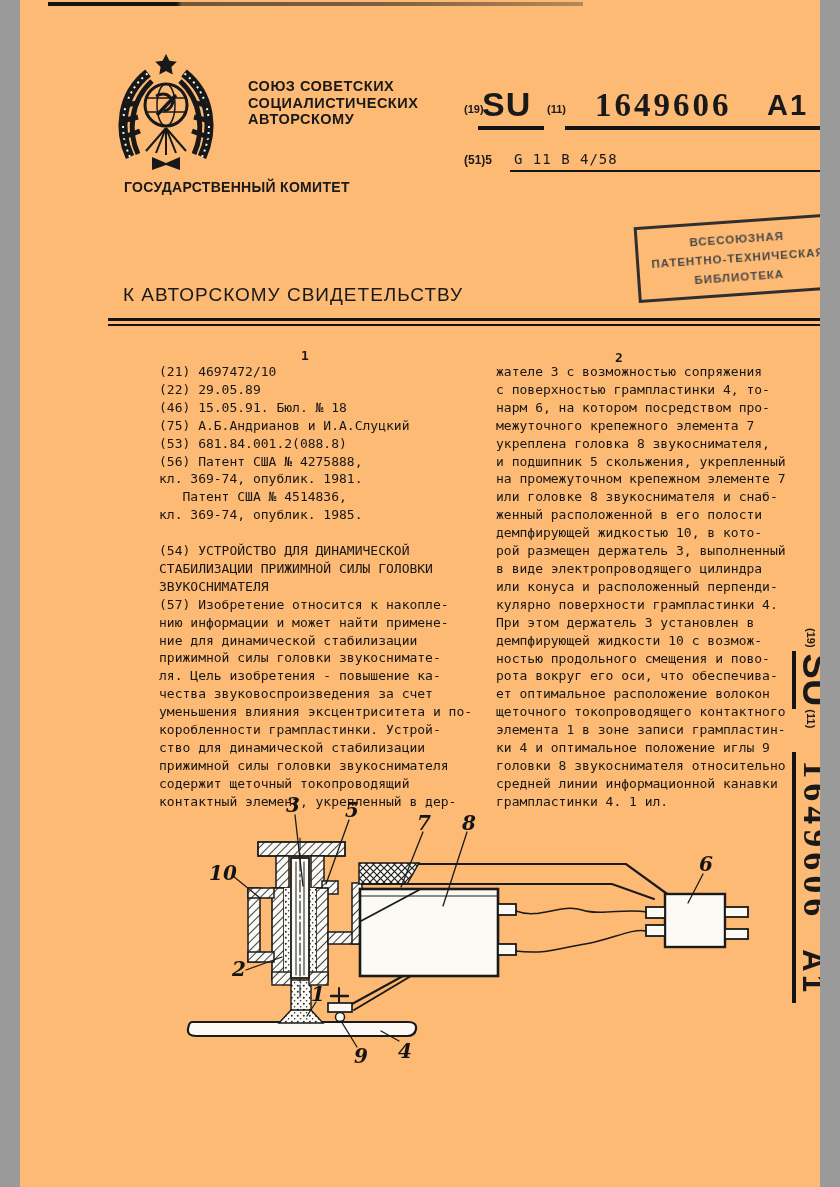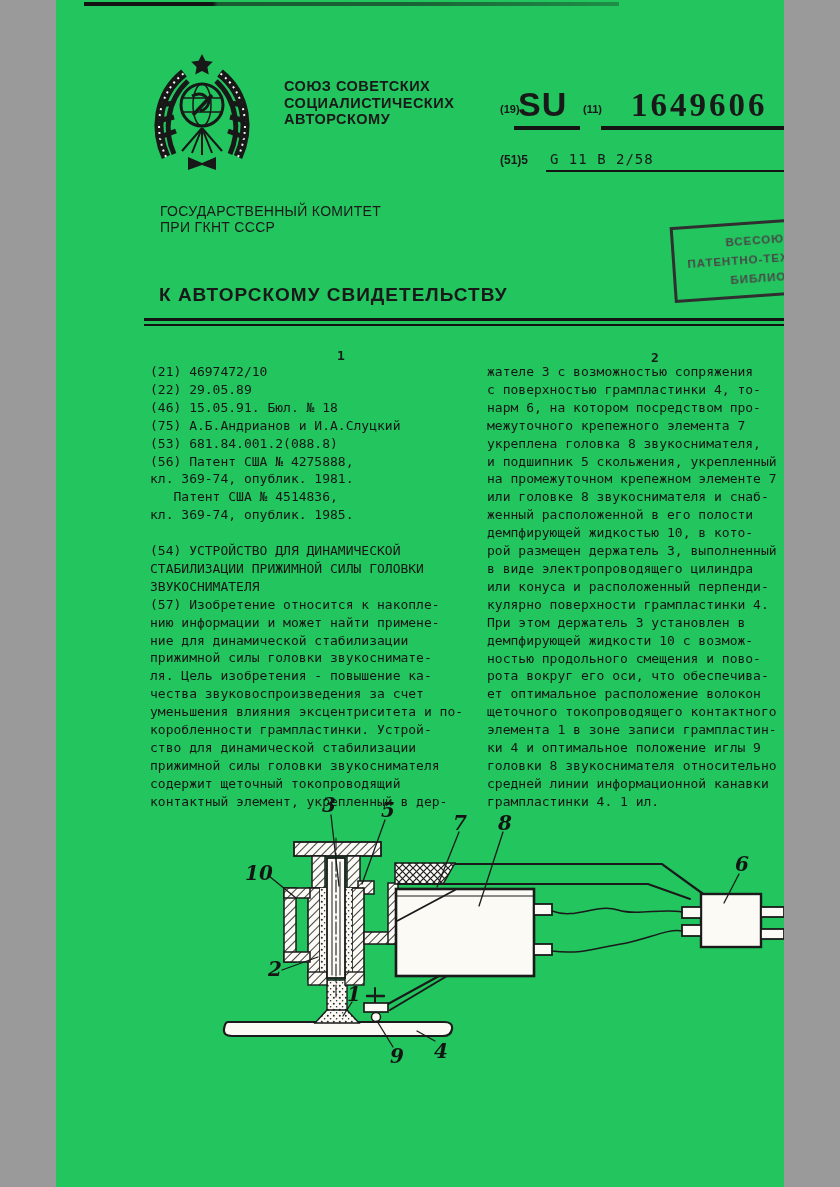--- a/index.html
+++ b/index.html
@@ -1,35 +1,35 @@
 <!DOCTYPE html>
 <html><head>
 <meta charset="utf-8">
 <style>
   html,body{margin:0;padding:0;background:#9a9a9a;}
-  .page{position:relative;width:692px;height:1187px;background:#22c55e;overflow:hidden;
-        font-family:"Liberation Sans",sans-serif;color:#191919;margin:0 auto;padding-left:36px;}
+  .page{position:relative;width:800px;height:1187px;background:#fdba74;overflow:hidden;
+        font-family:"Liberation Sans",sans-serif;color:#191919;margin:0 auto;}
   .abs{position:absolute;}
   .hline{position:absolute;background:#141414;}
   .country{left:228px;top:78px;font-size:14.5px;font-weight:bold;line-height:16.5px;letter-spacing:.5px;}
-  .committee{left:104px;top:179px;font-size:14px;font-weight:normal;line-height:16px;letter-spacing:.3px;margin-top:24px;}
+  .committee{left:104px;top:179px;font-size:14px;font-weight:bold;line-height:16px;letter-spacing:.3px;}
   .code-small{font-size:11px;font-weight:bold;}
   .su-big{font-size:34px;font-weight:bold;letter-spacing:1px;line-height:1;}
   .docnum{font-family:"Liberation Serif",serif;font-size:33px;font-weight:bold;letter-spacing:3px;line-height:1;}
   .kind{font-size:29px;font-weight:bold;letter-spacing:2px;line-height:1;}
   .ipc{font-family:"DejaVu Sans Mono",monospace;font-size:14px;letter-spacing:1px;}
   .title-main{left:99px;top:231px;font-size:35px;font-weight:bold;letter-spacing:1.5px;white-space:nowrap;}
-  .title-sub{left:103px;top:284px;font-size:19px;font-weight:bold;letter-spacing:1px;white-space:nowrap;}
+  .title-sub{left:103px;top:284px;font-size:19px;font-weight:normal;letter-spacing:1px;white-space:nowrap;}
   .stamp{left:616px;top:220px;width:194px;padding:7px 2px 6px 2px;border:3px solid #333;
          transform:rotate(-4deg);text-align:center;color:#4a4a4a;filter:blur(.3px) contrast(1.05);}
   .stamp .sl{font-size:11.5px;font-weight:bold;letter-spacing:1px;line-height:19px;white-space:nowrap;}
   .colnum{font-family:"DejaVu Sans Mono",monospace;font-size:13px;font-weight:bold;}
   .col{position:absolute;width:345px;font-family:"DejaVu Sans Mono",monospace;font-size:13px;
        line-height:17.9px;white-space:pre;color:#161616;}
-  .col .tl{min-height:17.9px;}
+  .col .tl{min-height:17.9px;margin-left:45px;}
   .sidebar{position:absolute;left:818px;top:628px;width:0;height:0;}
   .sidebar-inner{position:absolute;left:0;top:0;width:450px;height:46px;transform-origin:0 0;
                  transform:rotate(90deg);display:flex;align-items:flex-end;white-space:nowrap;}
   .sb-small{font-size:11px;font-weight:bold;padding-bottom:13px;}
   .sb-su{font-size:38px;font-weight:bold;line-height:1;border-bottom:4px solid #141414;padding:0 3px 1px 3px;margin-left:3px;}
   .sb-group{border-bottom:4px solid #141414;padding:0 8px 2px 8px;margin-left:24px;display:flex;align-items:flex-end;}
   .sb-num{font-family:"Liberation Serif",serif;font-size:36px;font-weight:bold;letter-spacing:5px;line-height:1;}
   .sb-kind{font-size:31px;font-weight:bold;letter-spacing:3px;line-height:1;margin-left:28px;}
   .streak1{left:28px;top:2px;width:535px;height:4px;
            background:linear-gradient(90deg,#131313 0%,#131313 24%,rgba(19,19,19,.6) 25%,rgba(19,19,19,.55) 62%,rgba(19,19,19,.3) 100%);}
@@ -72,26 +72,25 @@
 
   <div class="abs code-small" style="left:444px;top:103px;">(19)</div>
   <div class="abs su-big" style="left:462px;top:87px;">SU</div>
   <div class="abs code-small" style="left:527px;top:103px;">(11)</div>
   <div class="abs docnum" style="left:575px;top:89px;">1649606</div>
   <div class="abs kind" style="left:747px;top:91px;">А1</div>
   <div class="hline" style="left:458px;top:126px;width:66px;height:3.5px;"></div>
   <div class="hline" style="left:545px;top:126px;width:281px;height:3.5px;"></div>
 
   <div class="abs code-small" style="left:444px;top:153px;font-size:12px;">(51)5</div>
-  <div class="abs ipc" style="left:494px;top:151px;">G 11 B 2/58</div>
+  <div class="abs ipc" style="left:494px;top:151px;">G 11 B 4/58</div>
   <div class="hline" style="left:490px;top:170px;width:334px;height:2px;"></div>
 
   <div class="abs committee">
       <div class="cl">ГОСУДАРСТВЕННЫЙ КОМИТЕТ</div>
-      <div class="cl">ПРИ ГКНТ СССР</div>
     </div>
 
   <div class="abs stamp">
       <div class="sl">ВСЕСОЮЗНАЯ</div>
       <div class="sl">ПАТЕНТНО-ТЕХНИЧЕСКАЯ</div>
       <div class="sl">БИБЛИОТЕКА</div>
     </div>
 
   <div class="abs title-sub">К АВТОРСКОМУ СВИДЕТЕЛЬСТВУ</div>
 

